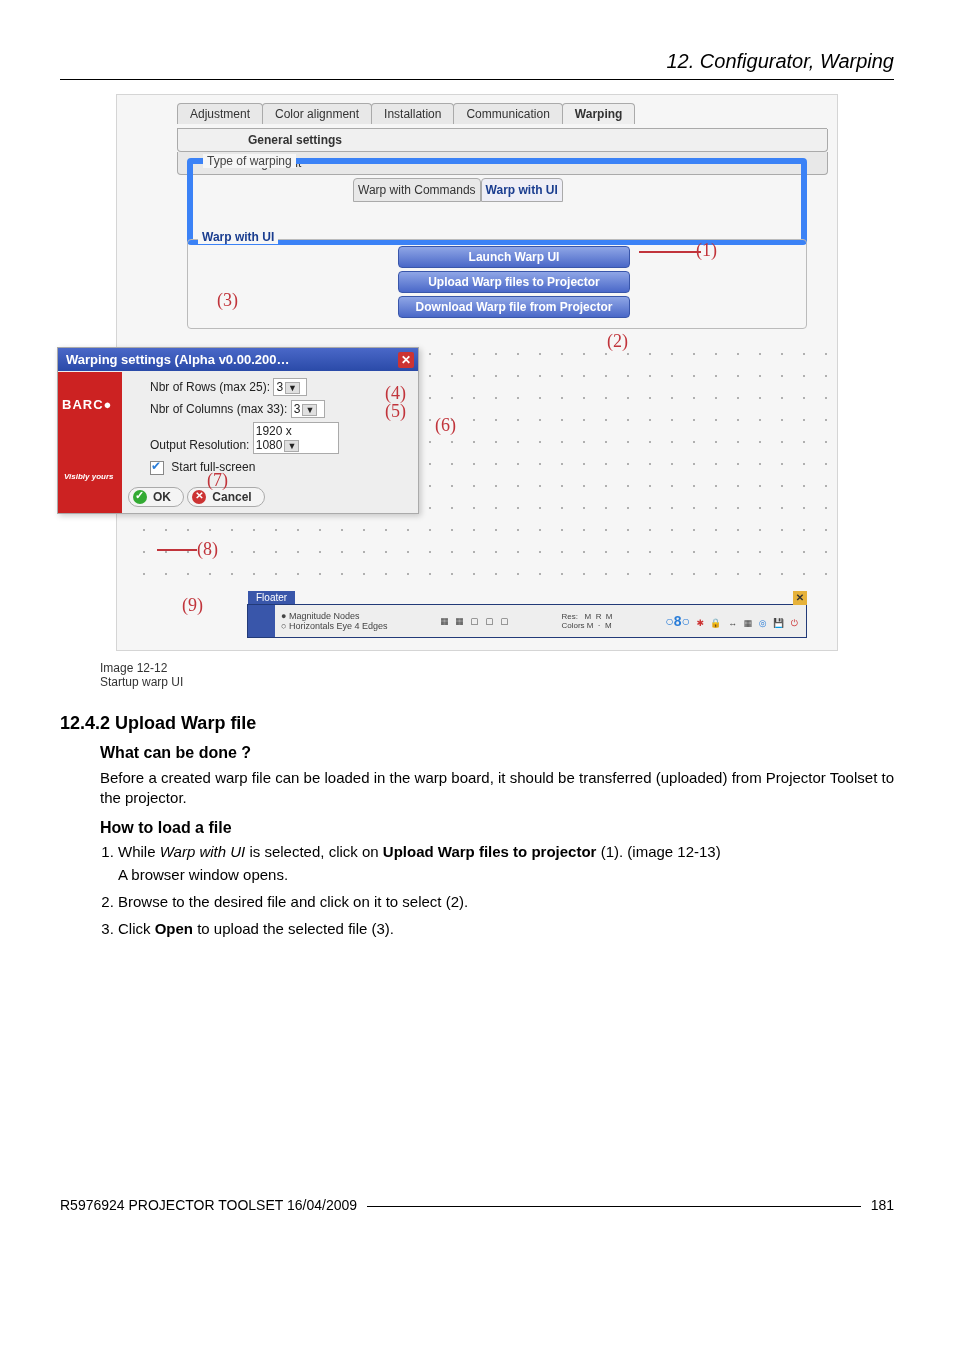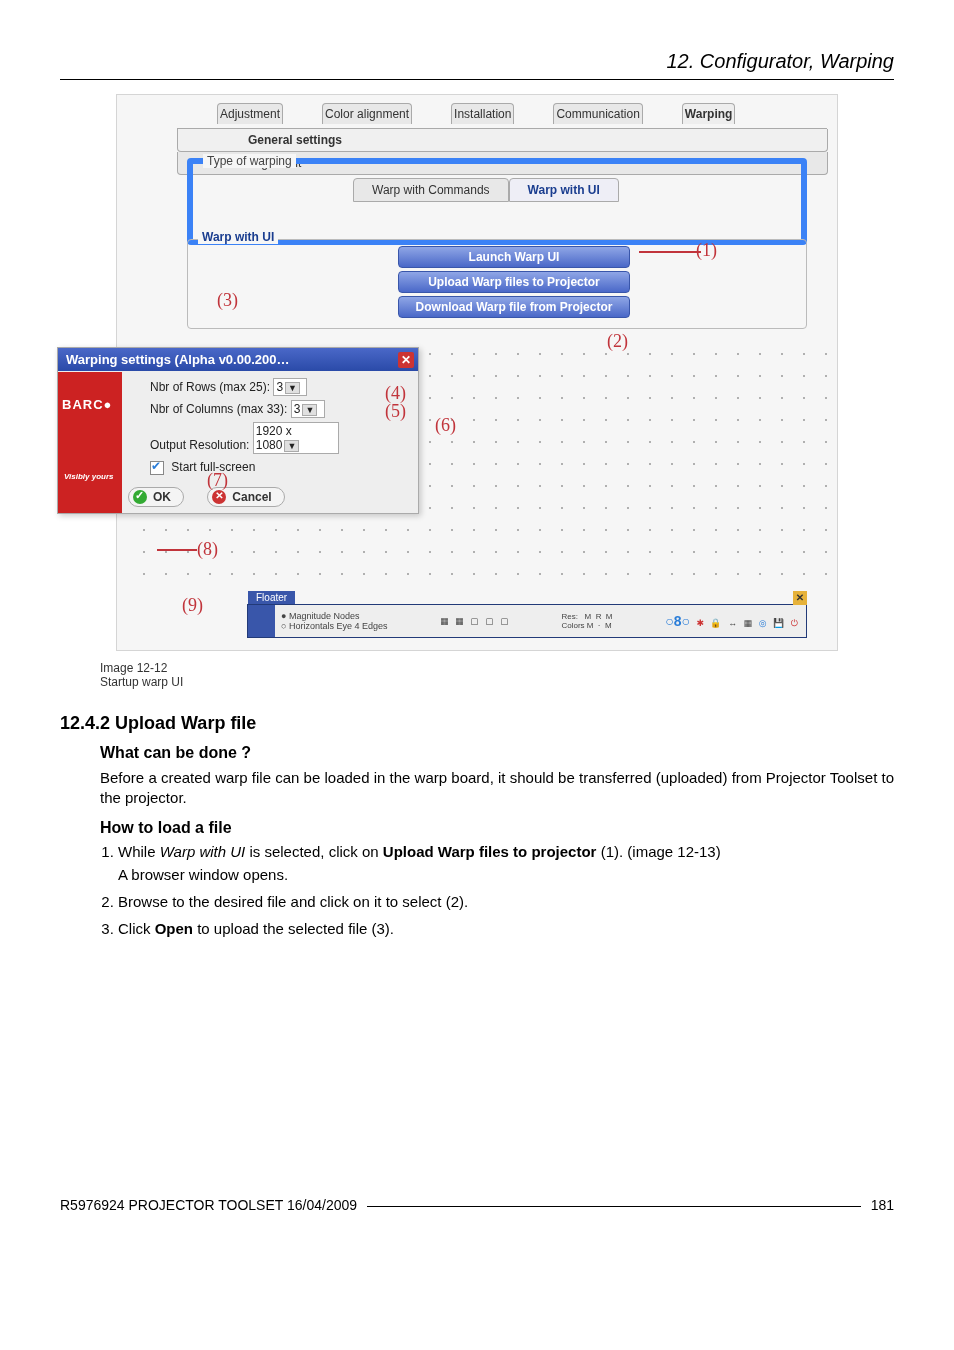--- a/index.html
+++ b/index.html
@@ -37,40 +37,40 @@
     background: #f6f6f6;
     border: 1px solid #d5d5d5;
     text-align: left;
     font-size: 12px;
     color: #333;
   }
   
   .tab-row { position:absolute; top:8px; left:60px; display:flex; }
   .tab {
     background:#e8e8e8; border:1px solid #aaa; border-bottom:none;
-    padding:3px 2px; font-size:12px; color:#333; margin-right:-1px;
-    border-top-left-radius:4px; border-top-right-radius:4px;margin-left:40px;
+    padding:3px 12px; font-size:12px; color:#333; margin-right:-1px;
+    border-top-left-radius:4px; border-top-right-radius:4px;
   }
   .tab.sel { background:#eee; font-weight:bold; }
   .subtab-row { position:absolute; top:33px; left:60px; right:10px; display:flex; border-top:1px solid #aaa;flex-direction:column; }
   .subtab {
     background:#e8e8e8; border:1px solid #aaa; border-top:none;
     padding:4px 70px; font-size:12px; color:#333; margin-right:-1px;
     border-bottom-left-radius:4px; border-bottom-right-radius:4px;
   }
   .subtab.sel { background:#f0f0f0; font-weight:bold; }
   
   .type-box {
     position:absolute; top:63px; left:70px; right:30px; height:75px;
     border:6px solid #3b82f6; border-radius:4px;
   }
   .type-title{ position:absolute; top:-10px; left:10px; background:#f6f6f6; padding:0 4px; font-size:12px; color:#444;}
   .wtab-row{ position:absolute; top:14px; left:160px; display:flex; }
   .wtab{
-    background:#e8e8e8; border:1px solid #aaa; padding:4px 18px; color:#333;
+    background:#e8e8e8; border:1px solid #aaa; padding:4px 4px; color:#333;
     border-top-left-radius:4px; border-top-right-radius:4px;
   }
   .wtab.sel{ background:#eeeef6; font-weight:bold; color:#1a3d8f; }
   
   .warp-box{
     position:absolute; top:144px; left:70px; right:30px; height:88px;
     border:1px solid #bbb; border-radius:4px;
   }
   .warp-title{ position:absolute; top:-10px; left:10px; background:#f6f6f6; padding:0 4px; font-size:12px; color:#1a3d8f; font-weight:bold;}
   .blue-btn{
@@ -118,21 +118,21 @@
   .visibly{ position:absolute; bottom:32px; left:6px; font-size:8px; color:#fff; font-style:italic;text-align:center;}
   .dlg-body{ position:absolute; left:70px; top:30px; right:6px; color:#222; font-size:12px;}
   .drow{ margin-bottom:4px;margin-left:22px; }
   .dinput{
     display:inline-block; width:28px; border:1px solid #aaa; background:#fff; padding:1px 2px; font-size:12px;
   }
   .ddrop::after{ content:"▼"; font-size:9px; margin-left:2px; background:#e0e0e0; border:1px solid #aaa; padding:0 2px;}
   .cb{ display:inline-block; width:12px; height:12px; border:1px solid #888; background:#fff; vertical-align:middle; margin-right:4px; position:relative;}
   .cb.checked::after{ content:"✔"; position:absolute; top:-3px; left:0; color:#2a7dd8; font-size:12px;}
   .dlg-btns{ position:absolute; bottom:6px; left:70px; }
-  .pill{ display:inline-block; padding:2px 12px 2px 24px; border:1px solid #aaa; border-radius:12px; background:#f4f4f4; font-weight:bold; font-size:12px; position:relative; margin-right:20px;}
+  .pill{ display:inline-block; padding:2px 12px 2px 24px; border:1px solid #aaa; border-radius:12px; background:#f4f4f4; font-weight:bold; font-size:12px; position:relative; }
   .pill .circ{ position:absolute; left:4px; top:2px; width:14px; height:14px; border-radius:50%; }
   .ok .circ{ background:#3a3; }
   .ok .circ::after{ content:"✓"; color:#fff; font-size:11px; position:absolute; left:2px; top:-1px;}
   .cancel .circ{ background:#c33; }
   .cancel .circ::after{ content:"✕"; color:#fff; font-size:10px; position:absolute; left:3px; top:0;}
   .co4{ top:288px; left:268px; z-index:6;}
   .co5{ top:306px; left:268px; z-index:6;}
   .co6{ top:320px; left:318px; z-index:6;}
   .co7{ top:375px; left:90px; z-index:6;}
   .co8{ top:444px; left:80px; }

